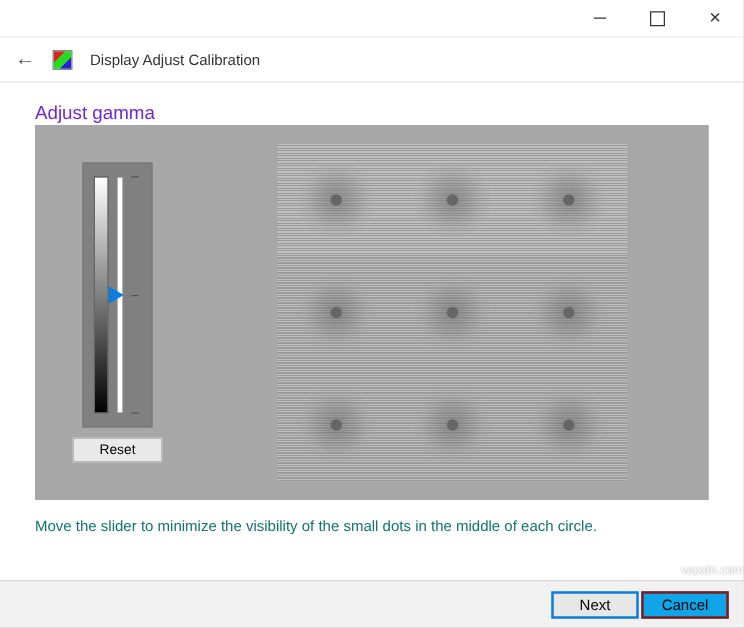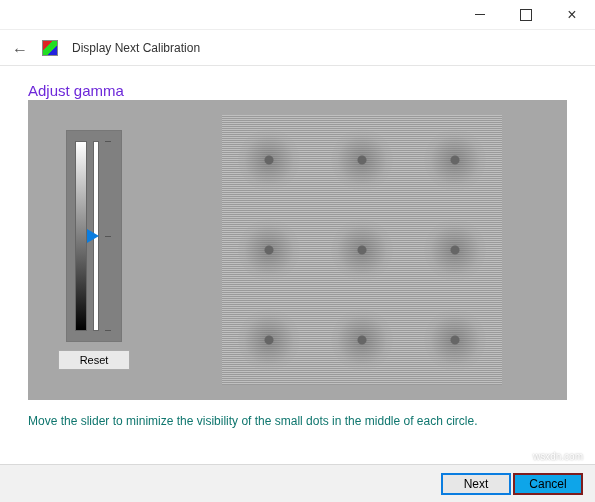--- a/index.html
+++ b/index.html
@@ -166,39 +166,39 @@
       border: 2px solid #7f1d1d;
       cursor: pointer;
     }
     .dlg-btn.primary {
       background: #e7e7e7;
       border: 2px solid #0a7de0;
     }
     .watermark {
       position: absolute;
       bottom: 40px;
-      right: 12px;
+      right: 0;
       font-size: 10px;
       color: #fff;
       text-shadow: 0 0 2px rgba(0,0,0,0.4);
     }
   </style>
 </head>
 <body>
 
 <div class="titlebar">
   <div class="win-btn min"></div>
   <div class="win-btn max"></div>
   <div class="win-btn close">×</div>
 </div>
 
 <div class="header">
   <span class="back-arrow">←</span>
   <span class="app-icon"></span>
-  <span class="app-title">Display Next Calibration</span>
+  <span class="app-title">Display Adjust Calibration</span>
 </div>
 
 <div class="content">
   <div class="heading">Adjust gamma</div>
 
   <div class="gray-panel">
     <div class="slider-col">
       <div class="slider-box">
         <div class="grad-strip"></div>
         <div class="track">

